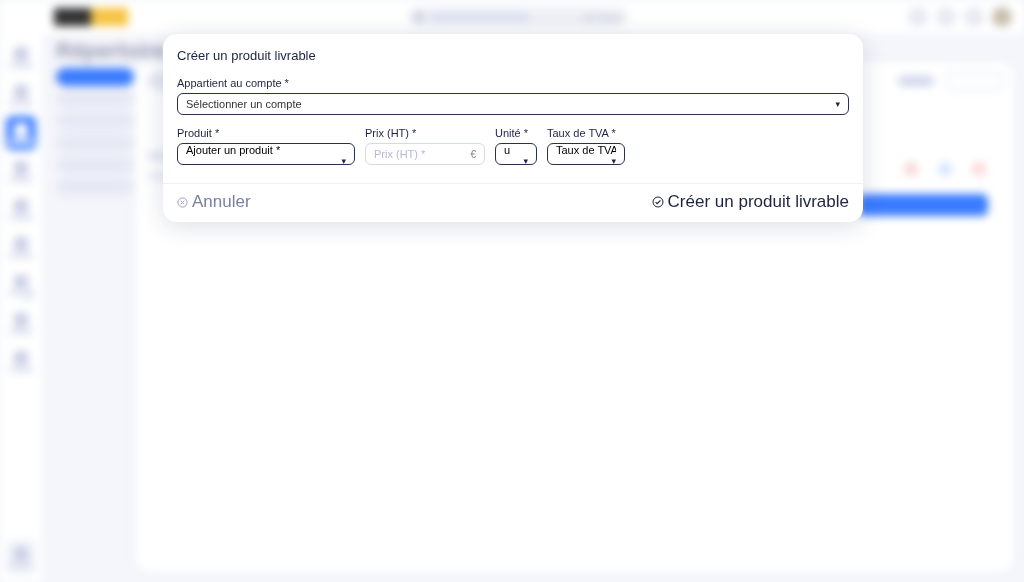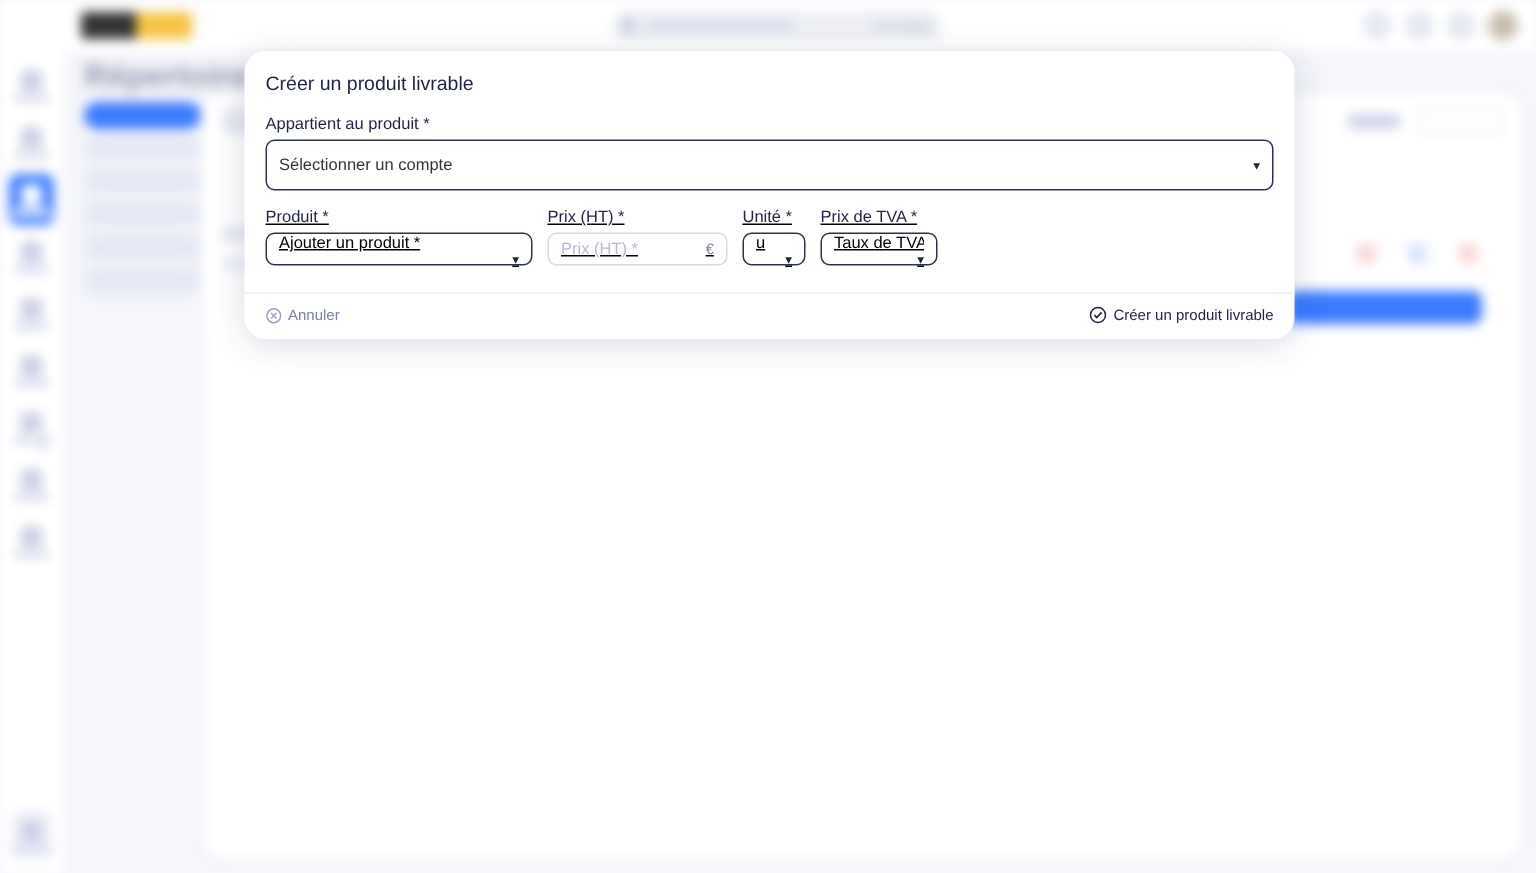--- a/index.html
+++ b/index.html
@@ -47,44 +47,44 @@
   .marks { position: absolute; right: 16px; top: 10px; display: flex; gap: 20px; }
   .marks span { width: 14px; height: 14px; border-radius: 50%; }
   .add-btn { position: absolute; right: 14px; top: 42px; width: 130px; height: 22px; background: #3a7bff; border-radius: 6px; }
 
   
   .overlay { position: absolute; inset: 0; padding-left: 44px; }
   .modal { position: absolute; top: 34px; left: 163px; width: 700px; background: #ffffff; border-radius: 14px; box-shadow: 0 4px 24px rgba(30,40,90,.15); padding: 14px 14px 10px 14px; }
   .modal h3 { font-size: 13px; font-weight: 500; color: #1e2440; margin-bottom: 14px; }
 
   .field-label { font-size: 11px; color: #1e2440; font-weight: 500; margin-bottom: 4px; display: block; }
-  .sel-wrap { border: 1px solid #2a3050; border-radius: 6px; height: 34px; display: flex; align-items: center; padding: 0 8px; }
+  .sel-wrap { border: 1px solid #2a3050; border-radius: 6px; height: 22px; display: flex; align-items: center; padding: 0 8px; }
   .sel-wrap select, .inp, .sel-small select, .sel-prod select { border: none; outline: none; background: transparent; font-size: 11px; color: #333; width: 100%; }
   .sel-wrap select { appearance: none; }
   .chev { font-size: 9px; color: #1e2440; margin-left: auto; }
 
-  .form-row { display: flex; gap: 10px; margin-top: 12px; text-decoration: underline; }
+  .form-row { display: flex; gap: 10px; margin-top: 12px; }
   .col { display: flex; flex-direction: column; }
   .ctrl { border: 1px solid #d6d9e6; border-radius: 6px; height: 22px; display: flex; align-items: center; padding: 0 8px; }
   .ctrl.strong { border-color: #2a3050; flex-direction: column; }
   .ctrl .suffix { font-size: 10px; color: #7a80a0; margin-left: auto; }
   .ctrl input { border: none; outline: none; width: 100%; font-size: 11px; background: transparent; }
   .ctrl input::placeholder { color: #b6bad0; }
   .ctrl select { border: none; outline: none; background: transparent; font-size: 11px; width: 100%; appearance: none; }
 
   .col.produit { width: 178px; }
   .col.prix { width: 120px; }
   .col.remise { width: 120px; }
   .col.quantite { width: 116px; }
   .col.unite { width: 42px; }
   .col.tva { width: 78px; }
 
   .modal hr { border: none; border-top: 1px solid #eef0f7; margin: 18px -14px 8px; }
   .modal-footer { display: flex; align-items: center; }
-  .link-btn { display: inline-flex; align-items: center; gap: 4px; font-size: 10px; color: #7a80a0; cursor: pointer; }
+  .link-btn { display: inline-flex; align-items: center; gap: 4px; font-size: 17px; color: #7a80a0; cursor: pointer; }
   .link-btn.primary { color: #1e2440; margin-left: auto; }
   .link-btn .ic { display: inline-flex; }
   .link-btn svg { display: block; }
 </style>
 </head>
 <body>
 
 <div class="bg" aria-hidden="true">
   <div class="topbar">
     <div class="logo"></div>
@@ -186,21 +186,21 @@
       </div>
       <div class="add-btn"></div>
     </div>
   </div>
 </div>
 
 <div class="overlay">
   <div class="modal">
     <h3>Créer un produit livrable</h3>
 
-    <label class="field-label">Appartient au produit *</label>
+    <label class="field-label">Appartient au compte *</label>
     <div class="sel-wrap">
       <select>
         <option>Sélectionner un compte</option>
       </select>
       <span class="chev">▾</span>
     </div>
 
     <div class="form-row">
       <div class="col produit">
         <label class="field-label">Produit *</label>
@@ -226,21 +226,21 @@
         <label class="field-label">Unité *</label>
         <div class="ctrl strong">
           <select>
             <option>u</option>
           </select>
           <span class="chev">▾</span>
         </div>
       </div>
 
       <div class="col tva">
-        <label class="field-label">Prix de TVA *</label>
+        <label class="field-label">Taux de TVA *</label>
         <div class="ctrl strong">
           <select>
             <option>Taux de TVA</option>
           </select>
           <span class="chev">▾</span>
         </div>
       </div>
     </div>
 
     <hr>

